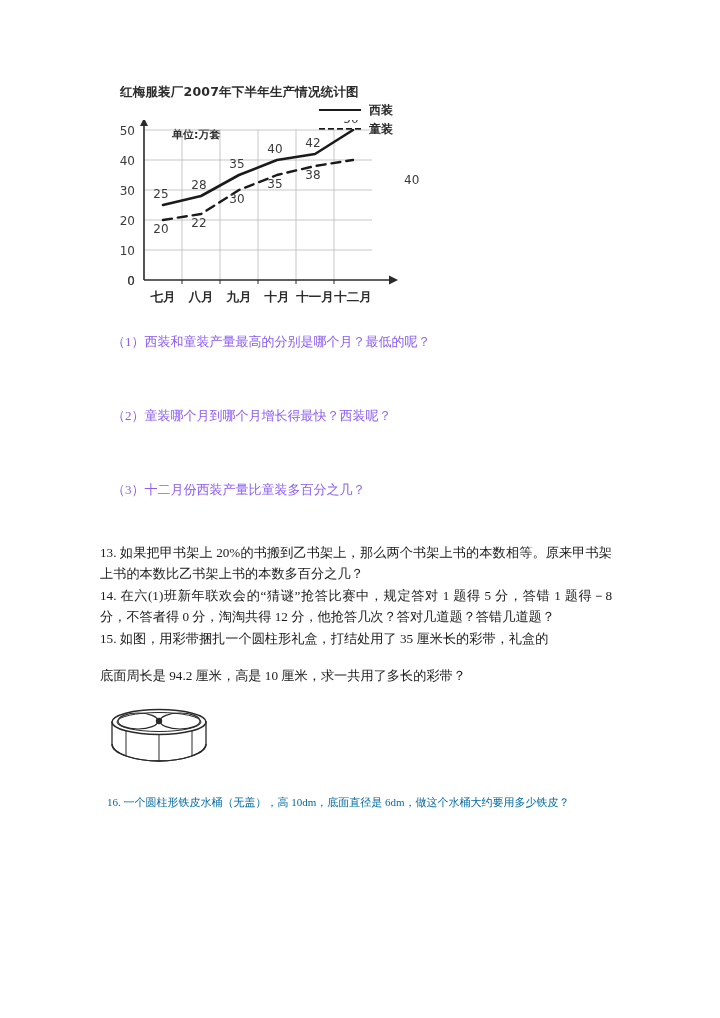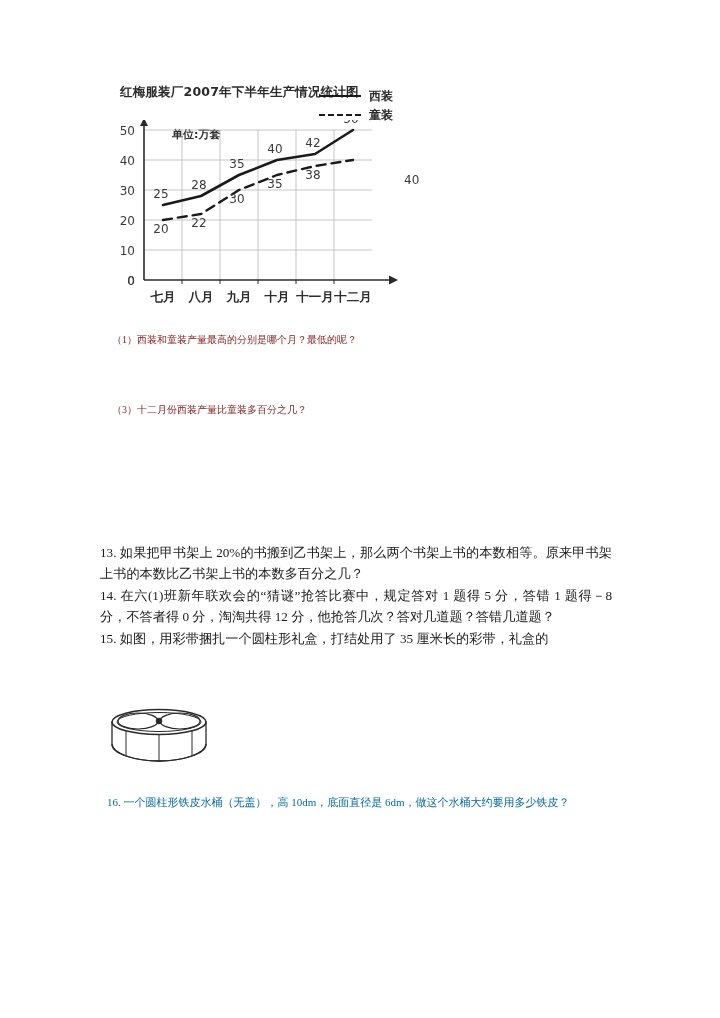--- a/index.html
+++ b/index.html
@@ -36,21 +36,21 @@
     font-size: 12.5px;
     font-family: "DejaVu Sans", sans-serif;
     font-weight: 700;
     letter-spacing: 0.2px;
     color: #2b2b2b;
     white-space: nowrap;
   }
   .legend {
     position: absolute;
     left: 215px;
-    top: 8px;
+    top: 22px;
     width: 130px;
   }
   .legend-row {
     display: flex;
     align-items: center;
     height: 16px;
     margin-bottom: 3px;
   }
   .legend-swatch {
     width: 42px;
@@ -96,24 +96,24 @@
   }
 
   
   .qlist {
     position: absolute;
     left: 112px;
     top: 332px;
     width: 520px;
   }
   .q-sub {
-    font-size: 10px;
+    font-size: 13px;
     line-height: 1.55;
     margin-bottom: 54px;
-    color: #7f1d1d;
+    color: #8b5cf6;
   }
   .q-sub:last-child { margin-bottom: 16px; }
 
   .problems {
     position: absolute;
     left: 100px;
     top: 542px;
     width: 512px;
   }
   .problem {
@@ -218,27 +218,31 @@
           <text x="249" y="181" text-anchor="middle" font-family="&quot;DejaVu Sans&quot;, sans-serif" font-size="12.5" font-weight="700" fill="#2b2b2b">十二月</text>
           <text x="31" y="164.5" text-anchor="end" font-family="&quot;DejaVu Sans&quot;, sans-serif" font-size="12" fill="#3a3a3a">0</text>
         </svg>
     </div>
 
     <div class="right-label">40</div>
   </div>
 
   <div class="qlist">
     <div class="q-sub">（1）西装和童装产量最高的分别是哪个月？最低的呢？</div>
+    <div class="q-sub">（2）童装哪个月到哪个月增长得最快？西装呢？</div>
     <div class="q-sub">（3）十二月份西装产量比童装多百分之几？</div>
   </div>
 
   <div class="problems">
     <div class="problem">13. 如果把甲书架上 20%的书搬到乙书架上，那么两个书架上书的本数相等。原来甲书架上书的本数比乙书架上书的本数多百分之几？</div>
     <div class="problem">14. 在六(1)班新年联欢会的“猜谜”抢答比赛中，规定答对 1 题得 5 分，答错 1 题得－8 分，不答者得 0 分，淘淘共得 12 分，他抢答几次？答对几道题？答错几道题？</div>
     <div class="problem p15">15. 如图，用彩带捆扎一个圆柱形礼盒，打结处用了 35 厘米长的彩带，礼盒的</div>
+    <div class="problem">
+      <span class="tail-line">底面周长是 94.2 厘米，高是 10 厘米，求一共用了多长的彩带？</span>
+    </div>
   </div>
 
   <div class="figure-box">
     <svg width="110" height="62" viewBox="0 0 110 62">
 
       <path d="M8,18 L8,40 C8,50 32,57 55,57 C78,57 102,50 102,40 L102,18 Z" fill="#ffffff" stroke="#2a2a2a" stroke-width="1.3"></path>
 
       <ellipse cx="55" cy="18" rx="47" ry="12.5" fill="#ffffff" stroke="#2a2a2a" stroke-width="1.6"></ellipse>
 
       <ellipse cx="55" cy="18" rx="42" ry="9.5" fill="none" stroke="#2a2a2a" stroke-width="1"></ellipse>

